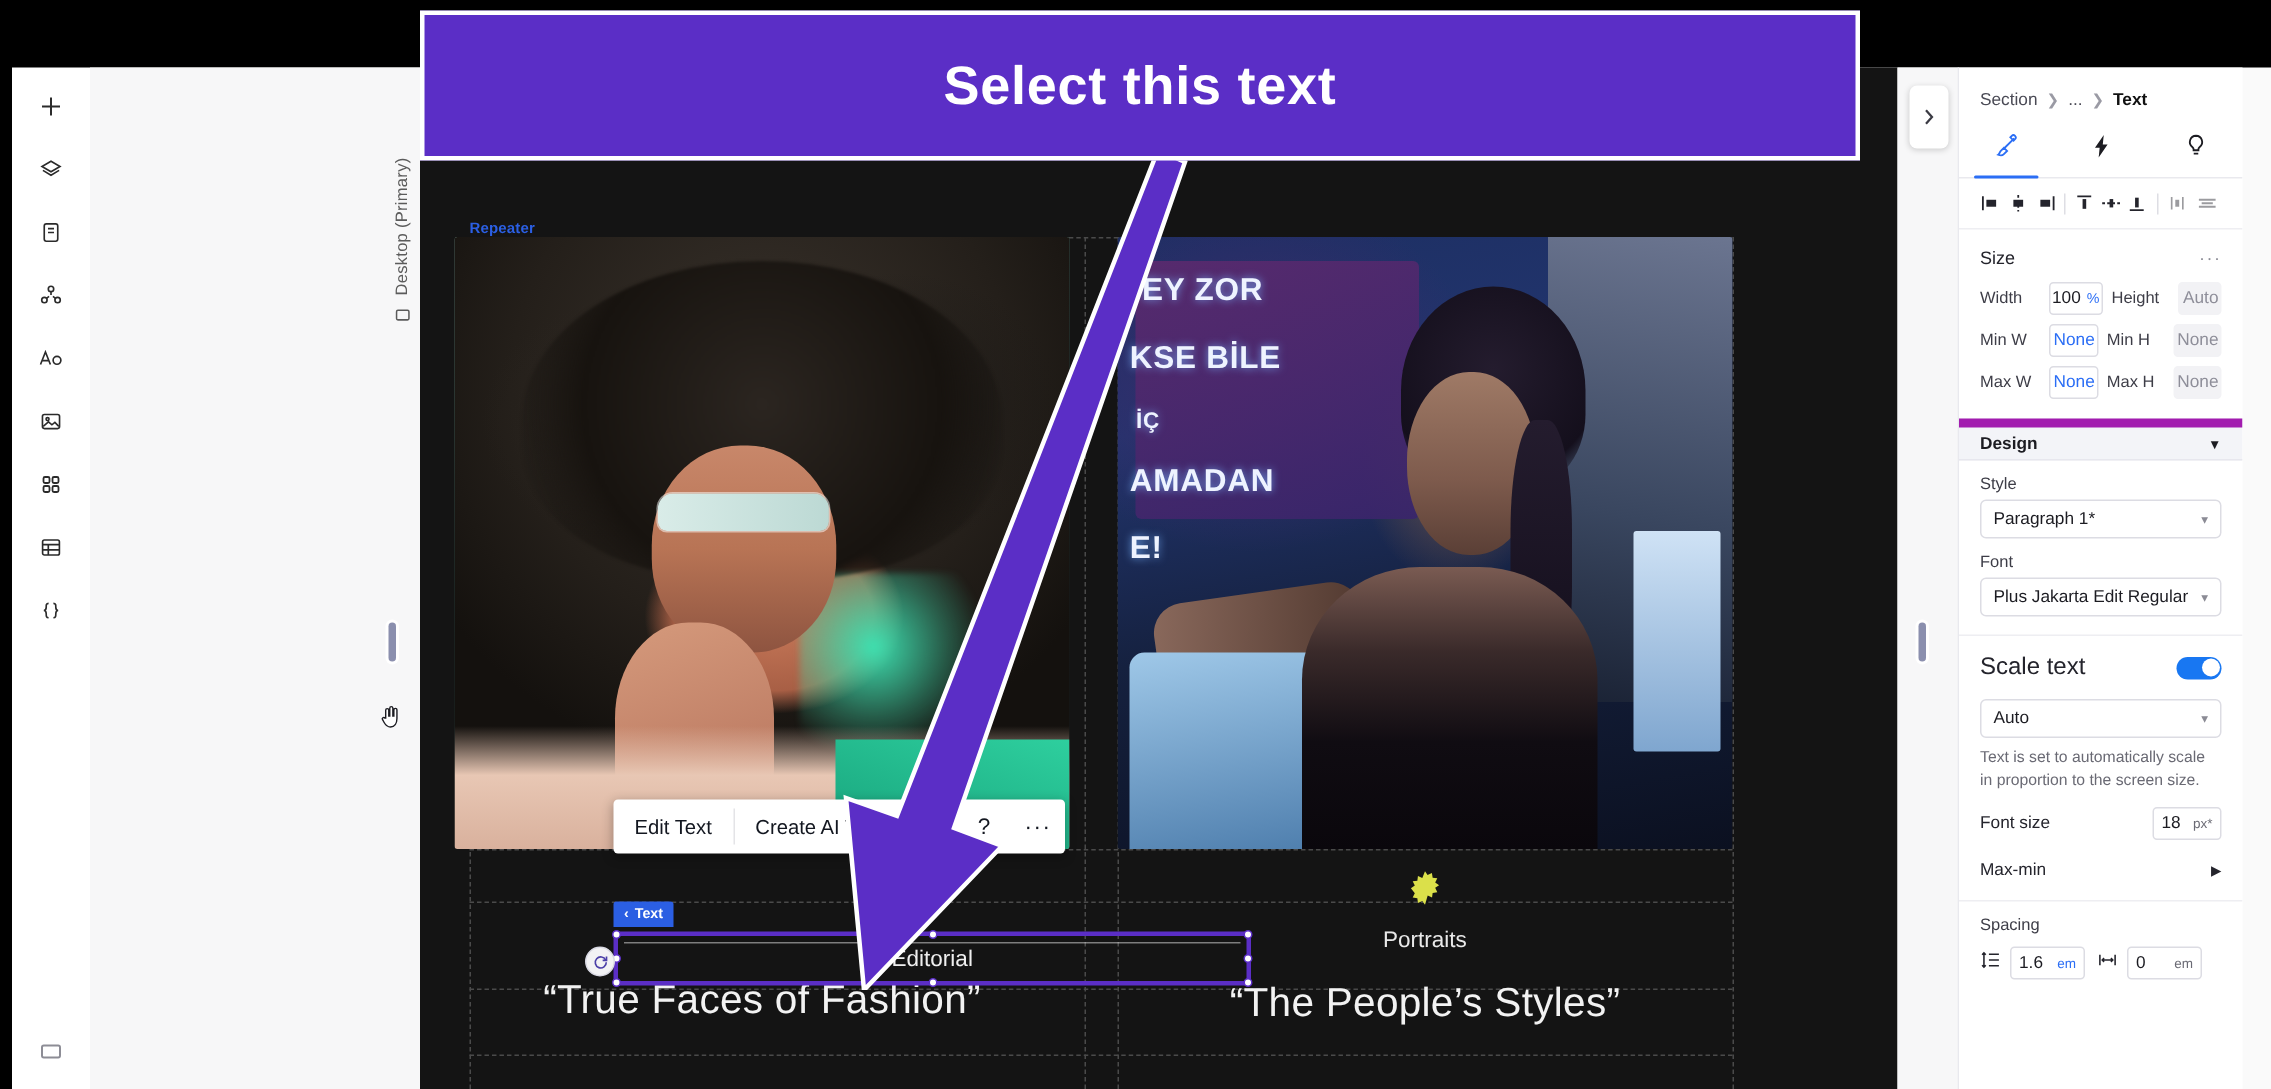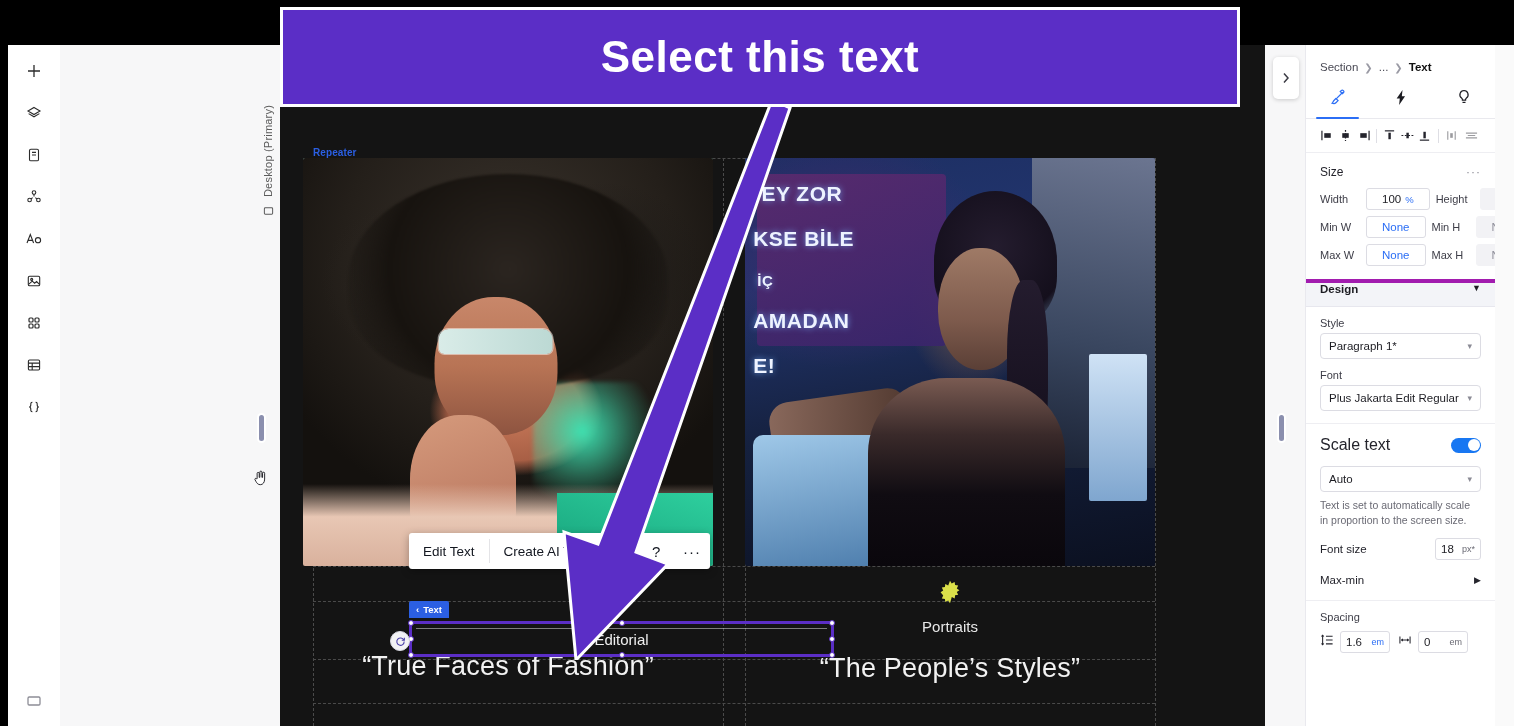--- a/index.html
+++ b/index.html
@@ -123,30 +123,30 @@
     justify-content:center; cursor:pointer; color:#24242c; }
   .align-div { width:1px; height:14px; background:#dedee4; margin:0 3px; }
 
   .sec-head { display:flex; align-items:center; justify-content:space-between;
     padding:12px 14px 6px; font-size:12px; color:#24242c; }
   .sec-head .dots { color:#8b8b95; letter-spacing:1px; cursor:pointer; }
 
   .field-row { display:flex; align-items:center; padding:3px 14px; gap:6px; }
   .field-lbl { font-size:11px; color:#3d3d47; width:40px; flex:0 0 40px; }
   .field-box { flex:1; height:22px; border:1px solid #dcdce3; border-radius:3px;
-    display:flex; align-items:center; justify-content:flex-end; padding:0 15px;
+    display:flex; align-items:center; justify-content:flex-end; padding:0 1px;
     gap:4px; font-size:11.5px; color:#1c1c22; background:#fff; cursor:text; }
   .field-box.ghost { background:#f2f2f5; border-color:#f2f2f5; color:#8e8e99; }
   .field-box .unit { font-size:9.5px; color:#2b6ef5; }
   .field-box .val.none { color:#2b6ef5; }
   .field-box.ghost .val { color:#8e8e99; }
 
   #design-bar { margin-top:10px; height:28px; background:#f3f4f8;
-    border-top:4px solid #a21caf; border-bottom:1px solid #e7e7ee;
-    display:flex; align-items:flex-start; justify-content:space-between;
+    border-top:6px solid #a21caf; border-bottom:1px solid #e7e7ee;
+    display:flex; align-items:center; justify-content:space-between;
     padding:0 14px; font-size:11.5px; font-weight:700; color:#1c1c22;
     cursor:pointer; }
 
   .lbl { padding:10px 14px 4px; font-size:11px; color:#3d3d47; }
   .select { margin:0 14px; height:26px; border:1px solid #dcdce3;
     border-radius:4px; display:flex; align-items:center;
     justify-content:space-between; padding:0 8px; font-size:11.5px;
     color:#1c1c22; cursor:pointer; }
   .select .chev { color:#8b8b95; font-size:9px; }
 
@@ -179,21 +179,21 @@
   .sp-box { width:50px; height:22px; border:1px solid #dcdce3; border-radius:3px;
     display:flex; align-items:center; justify-content:space-between;
     padding:0 5px; font-size:11.5px; color:#1c1c22; cursor:text; }
   .sp-box .u { font-size:9px; color:#2b6ef5; }
   .sp-box .u.grey { color:#6a6a74; }
 
   
   #callout { position:absolute; left:280px; top:7px; width:960px; height:100px;
     background:#5b2ec6; border:3px solid #fff; display:flex; align-items:center;
     justify-content:center; z-index:40; }
-  #callout-text { color:#fff; font-size:44px; font-weight:700; letter-spacing:.5px; }
+  #callout-text { color:#fff; font-size:36px; font-weight:700; letter-spacing:.5px; }
   #arrow { position:absolute; left:540px; top:100px; width:280px; height:560px;
     z-index:39; pointer-events:none; }
 
   
   #photo-1 .bg { position:absolute; inset:0;
     background:
       radial-gradient(ellipse 120px 90px at 52% 62%, #c97a5a 0%, #a85f45 55%, rgba(0,0,0,0) 72%),
       radial-gradient(ellipse 150px 120px at 30% 30%, #2a2520 0%, rgba(20,18,16,0) 70%),
       radial-gradient(ellipse 160px 130px at 72% 28%, #1d1a17 0%, rgba(20,18,16,0) 70%),
       radial-gradient(circle at 50% 24%, #3a332c 0%, #241f1a 45%, #14110e 70%),

